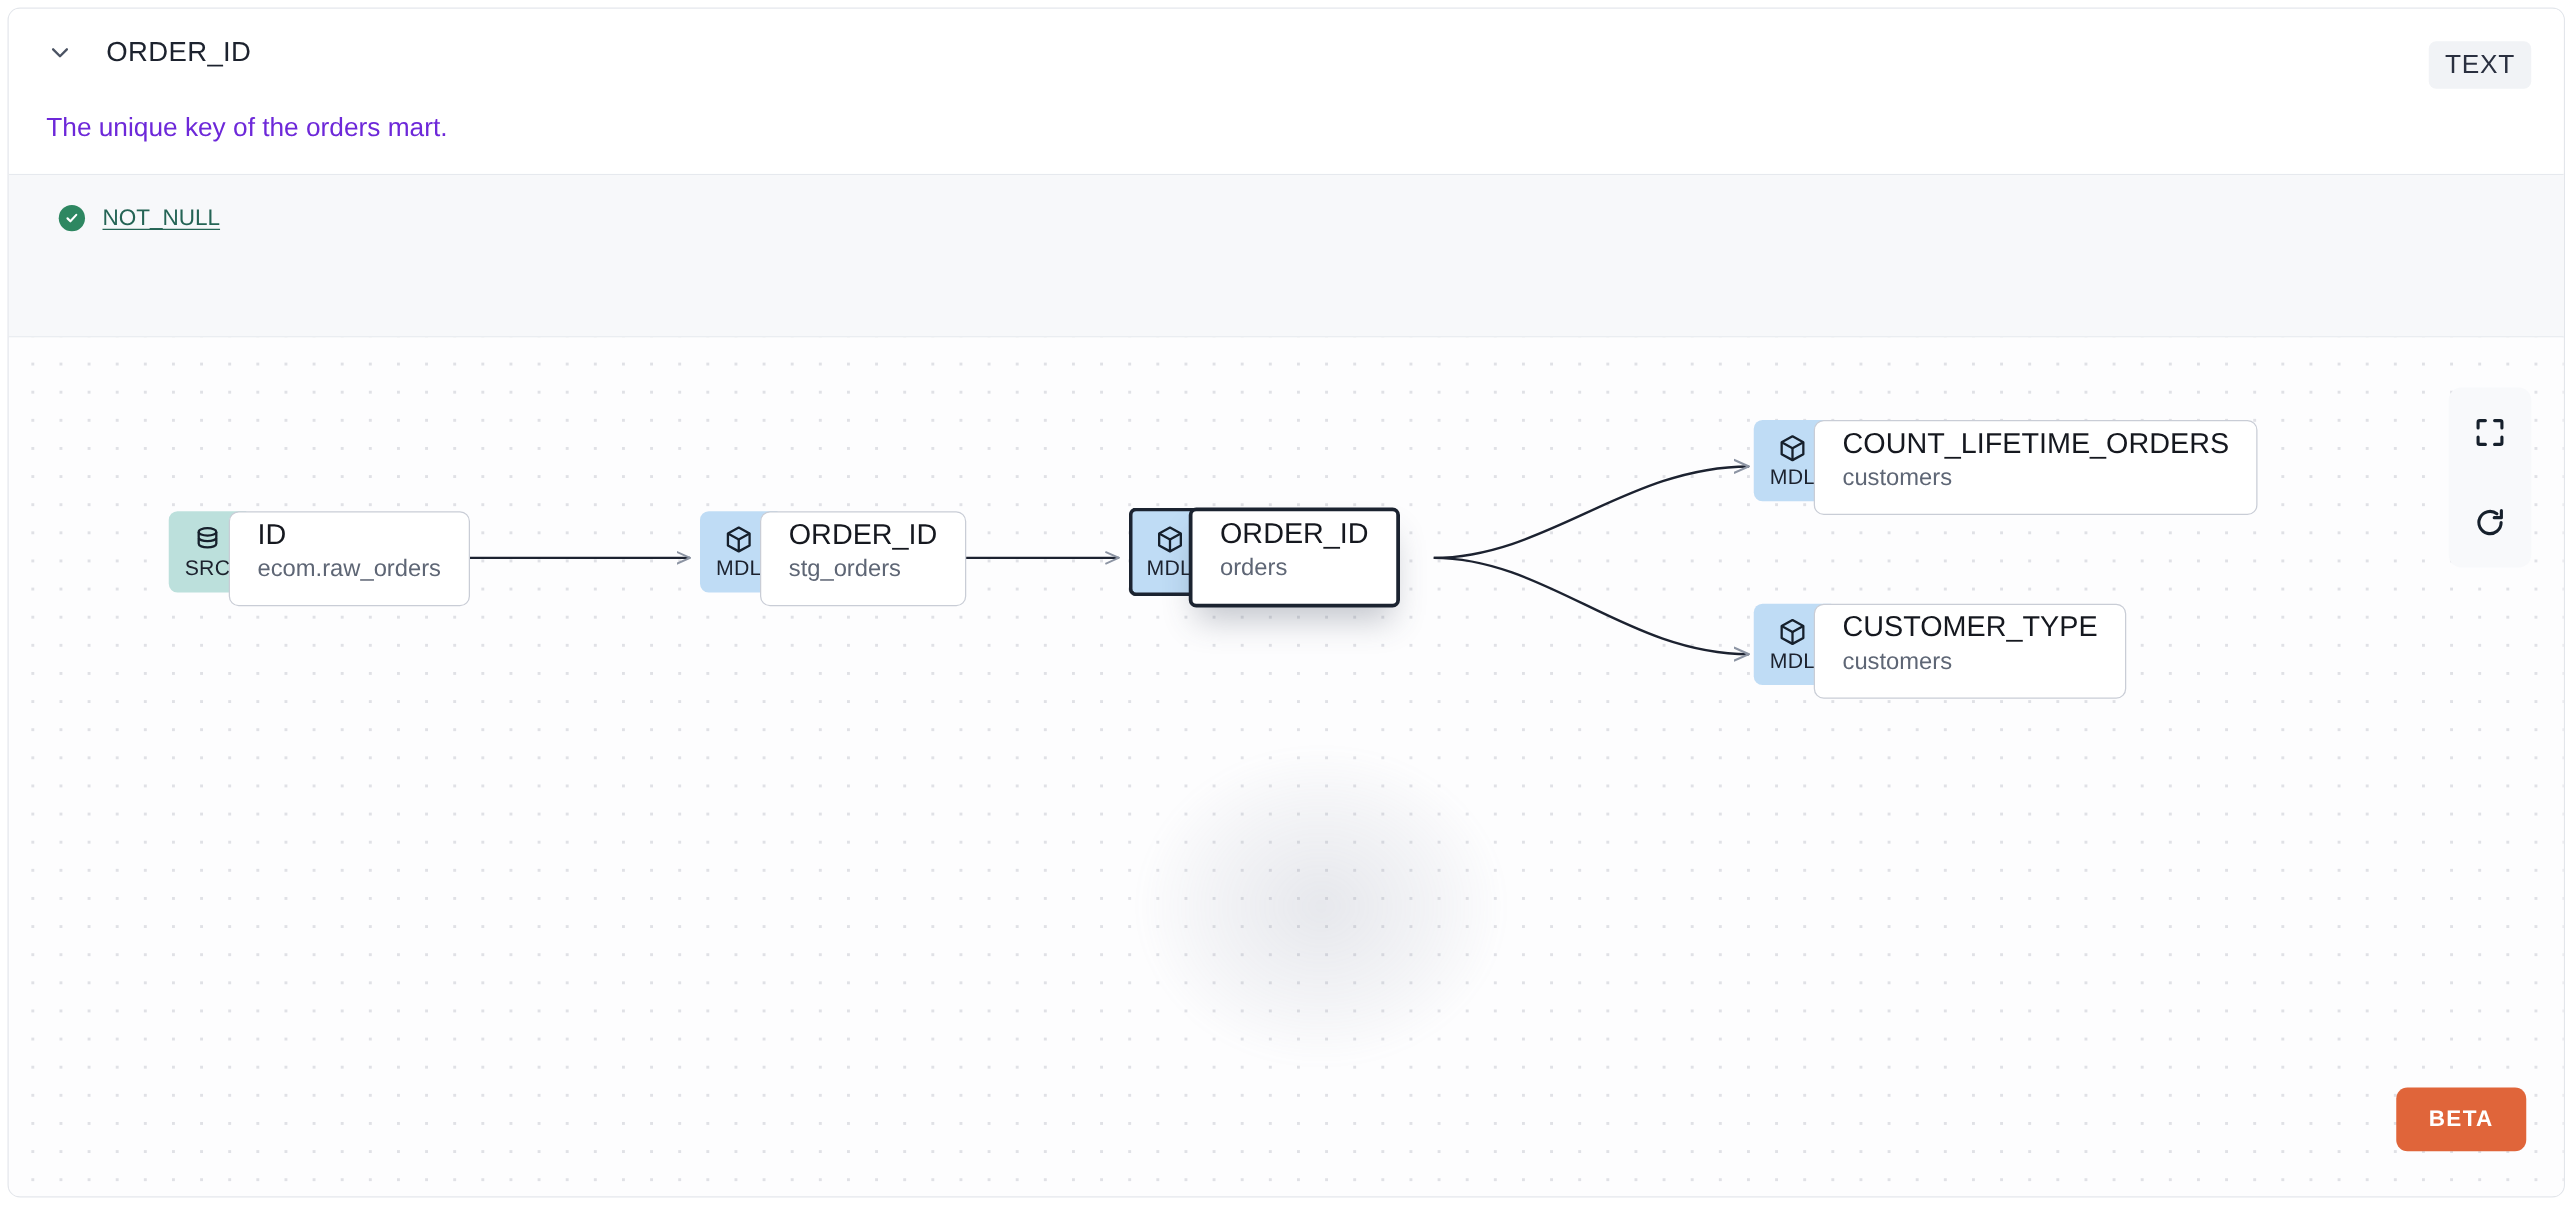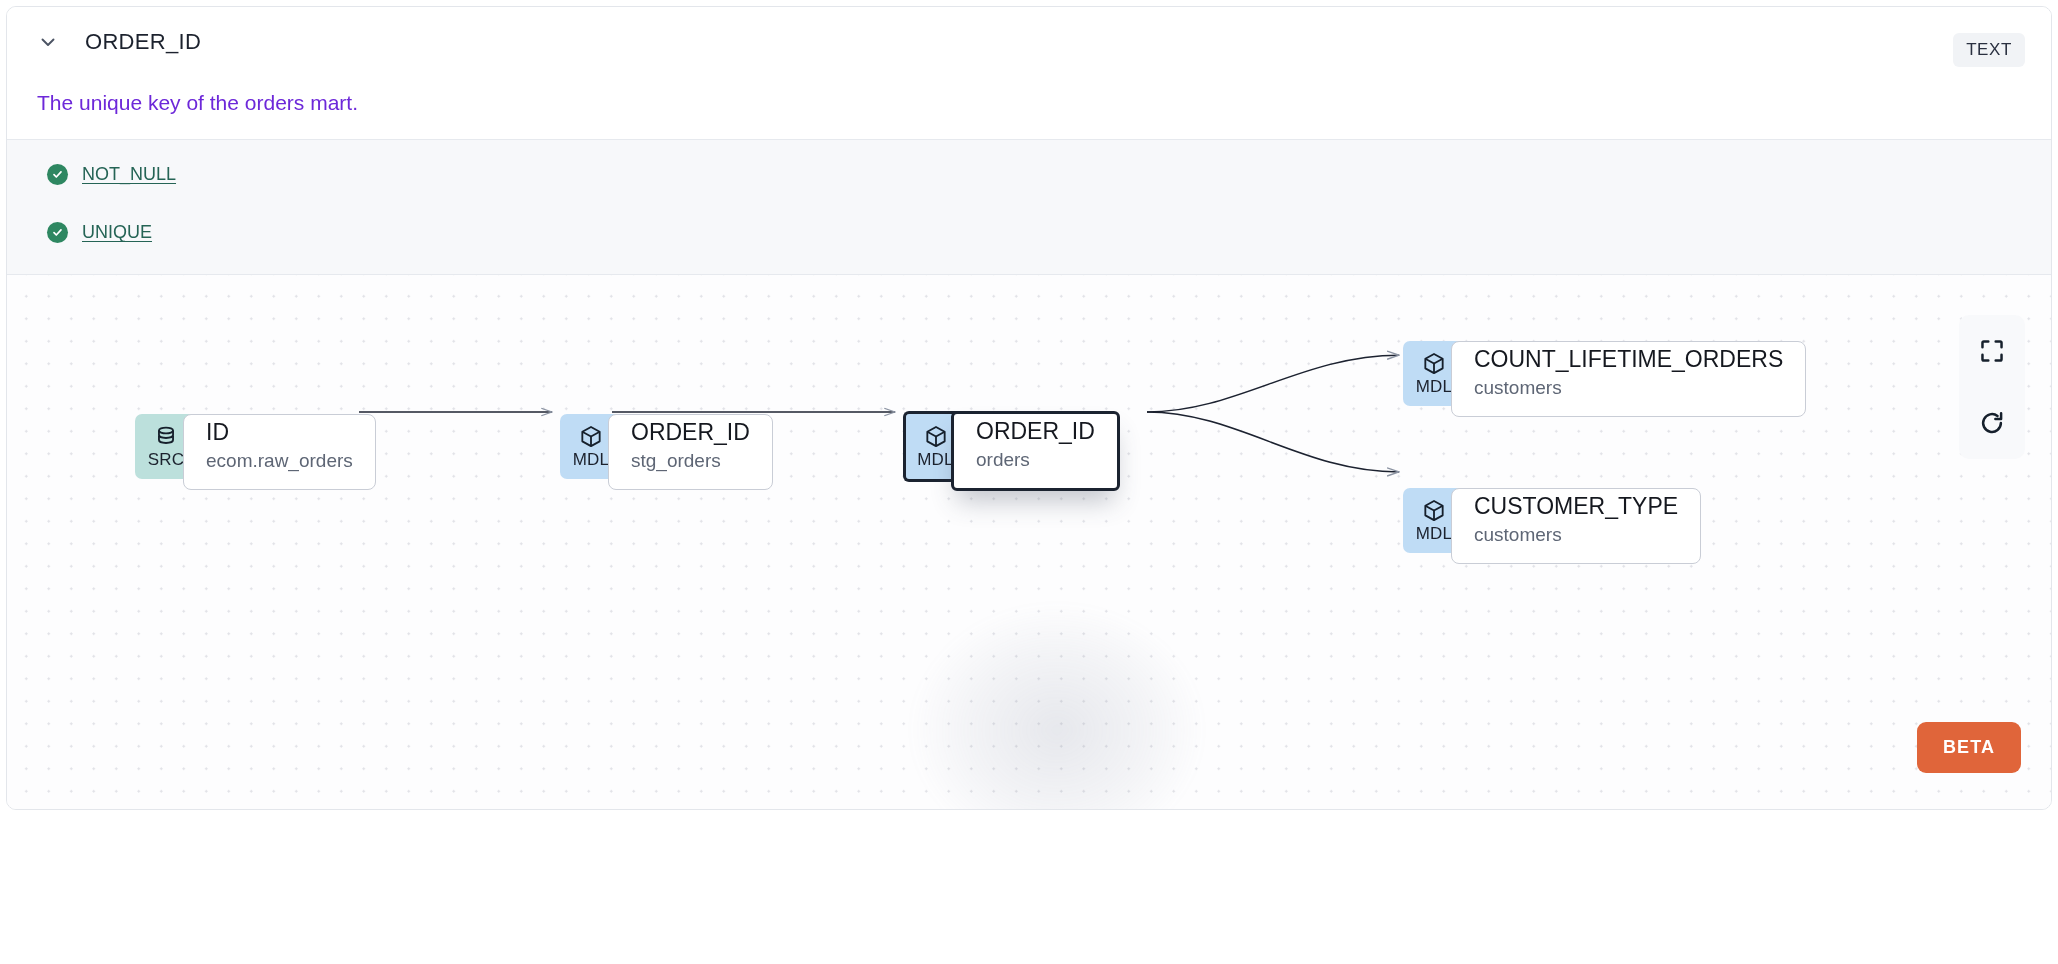--- a/index.html
+++ b/index.html
@@ -11,21 +11,21 @@
     font-family: "Liberation Sans", sans-serif;
     overflow: hidden;
   }
 
   
   .card {
     position: absolute;
     left: 6px;
     top: 6px;
     width: 2046px;
-    height: 804px;
+    height: 952px;
     background: #ffffff;
     border: 1px solid #E3E6EB;
     border-radius: 10px;
     overflow: hidden;
     display: flex;
     flex-direction: column;
   }
 
   
   .header {
@@ -57,21 +57,21 @@
     letter-spacing: 0.3px;
     color: #1C222E;
     white-space: nowrap;
   }
   .type-badge {
     position: absolute;
     right: 26px;
     top: 26px;
     background: #F1F3F6;
     color: #2A3040;
-    font-size: 17px;
+    font-size: 21px;
     letter-spacing: 0.6px;
     padding: 7px 13px;
     border-radius: 6px;
     white-space: nowrap;
   }
   .col-desc {
     position: absolute;
     left: 30px;
     top: 84px;
     font-size: 21px;
@@ -278,28 +278,20 @@
 
     <div class="test-row">
       <span class="check-icon">
         <svg width="13" height="13" viewBox="0 0 13 13" fill="none">
           <path d="M3 6.7 L5.3 9 L10 3.9" stroke="#ffffff" stroke-width="1.7" stroke-linecap="round" stroke-linejoin="round"></path>
         </svg>
       </span>
       <span class="test-link">NOT_NULL</span>
     </div>
 
-    <div class="test-row">
-      <span class="check-icon">
-        <svg width="13" height="13" viewBox="0 0 13 13" fill="none">
-          <path d="M3 6.7 L5.3 9 L10 3.9" stroke="#ffffff" stroke-width="1.7" stroke-linecap="round" stroke-linejoin="round"></path>
-        </svg>
-      </span>
-      <span class="test-link">UNIQUE</span>
-    </div>
 
   </div>
 
   <div class="canvas">
 
     <div class="sel-glow"></div>
 
     <svg class="edges" viewBox="0 0 2044 686" preserveAspectRatio="none">
       <defs>
         <marker id="arrow" viewBox="0 0 10 10" refX="9" refY="5" markerWidth="7" markerHeight="7" orient="auto-start-reverse">

